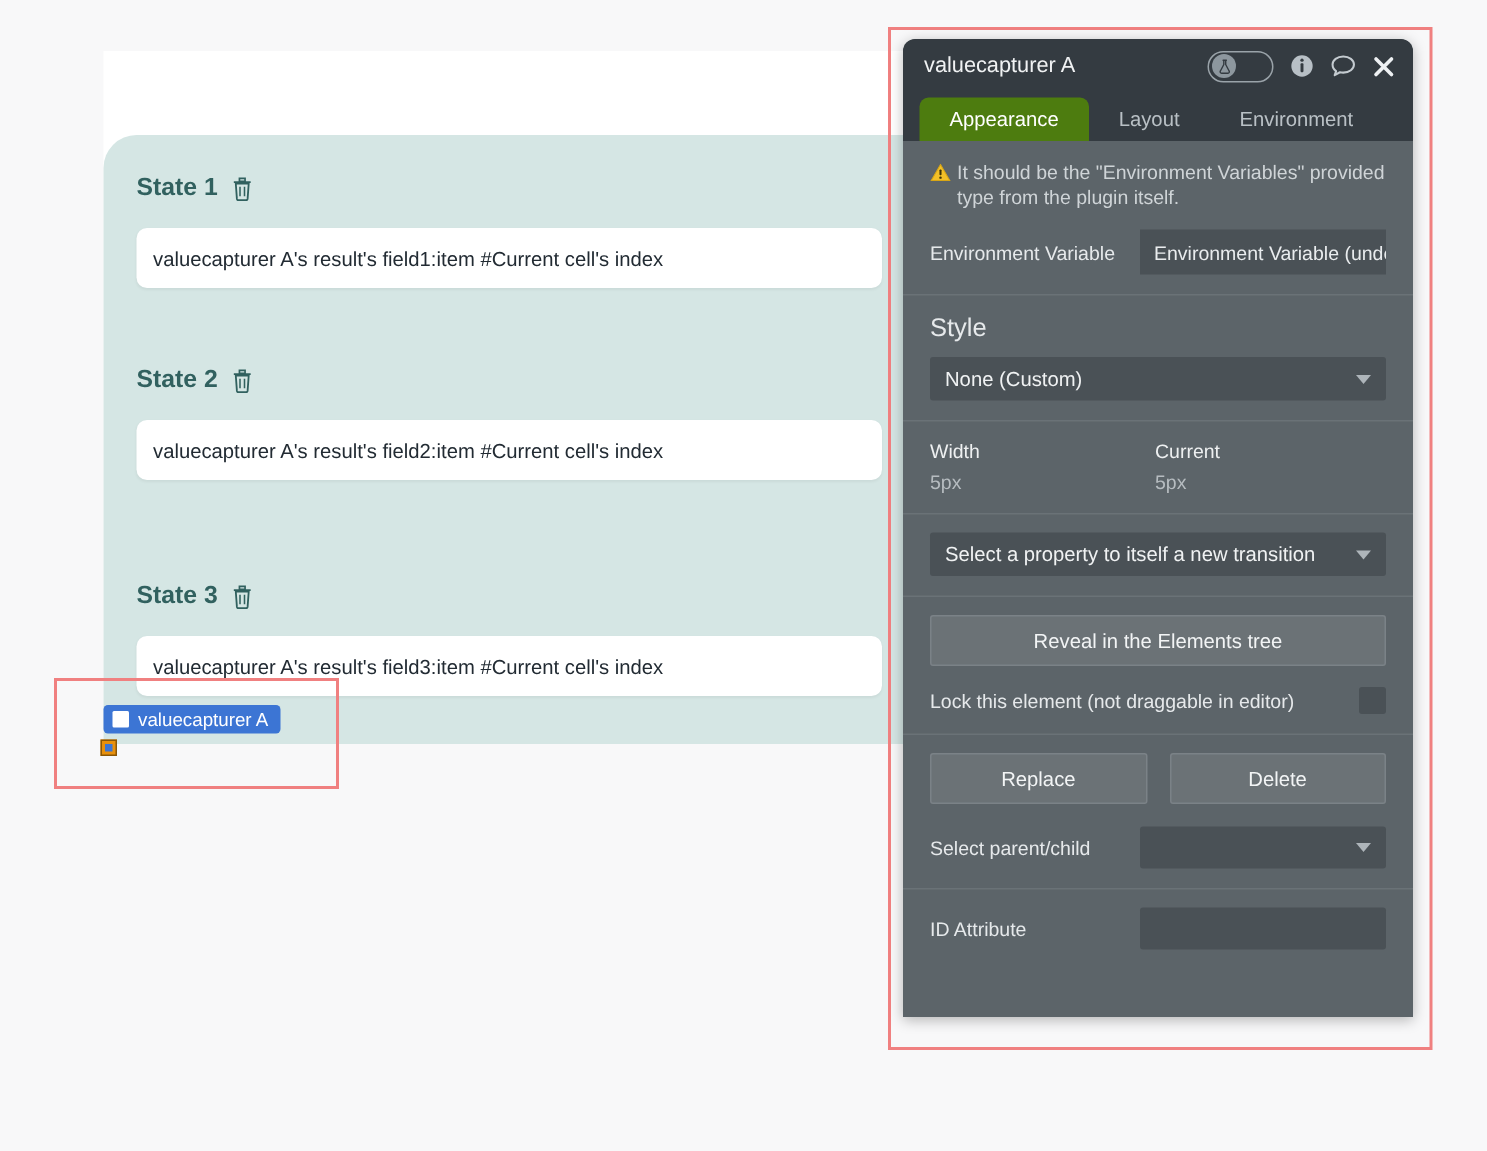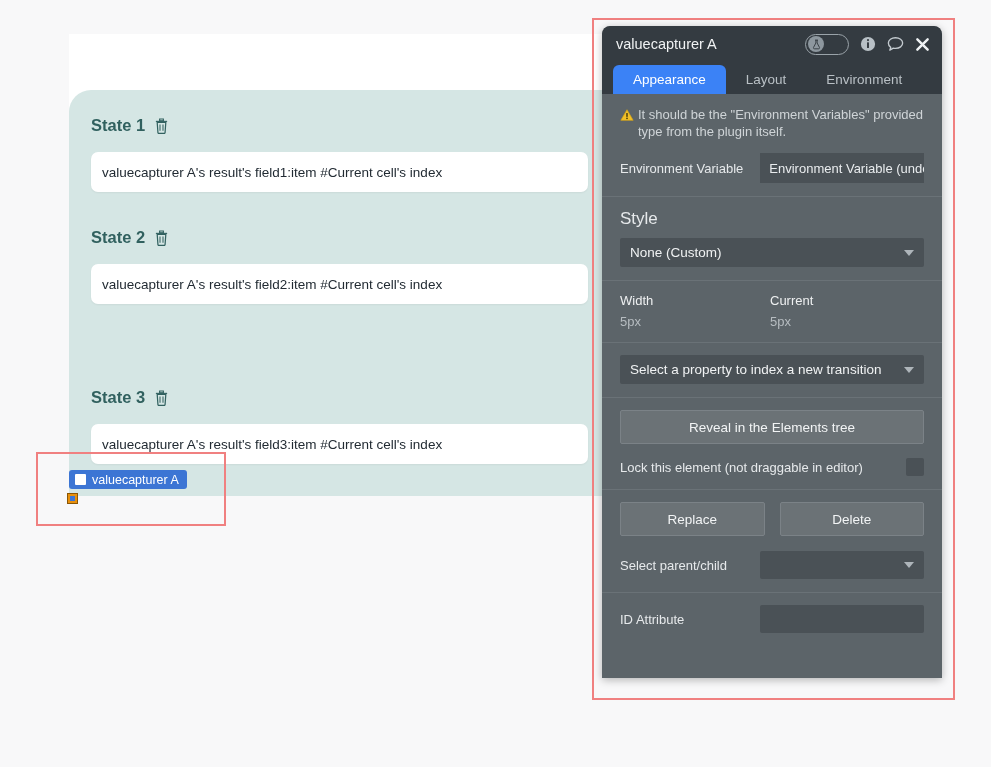--- a/index.html
+++ b/index.html
@@ -224,21 +224,21 @@
   .tab {
     height: 29px;
     line-height: 29px;
     padding: 0 20px;
     font-size: 13.5px;
     color: #b9c0c5;
     border-top-left-radius: 6px;
     border-top-right-radius: 6px;
   }
   .tab.active {
-    background: #3b82f6;
+    background: #4d7c0f;
     color: #ffffff;
   }
 
   #panel-body { background: #5c6469; }
   .section {
     padding: 12px 18px 13px 18px;
     border-bottom: 1px solid #6a7277;
   }
   .section.no-border { border-bottom: none; }
 
@@ -383,21 +383,21 @@
             <path d="M6.4 8v6.6M9.6 8v6.6" stroke="#31615f" stroke-width="1.1"></path>
           </svg>
         </span>
       </div>
       <div class="state-input">
         <span>valuecapturer A's result's field1:item #Current cell's index</span>
       </div>
       <div class="row-aux" style="top:42px"></div>
     </div>
 
-    <div class="state-block" style="top:136px">
+    <div class="state-block" style="top:152px">
       <div class="state-head">
         <span class="state-label">State 2</span>
         <span class="trash-icon">
           <svg viewBox="0 0 16 18" width="15" height="17" aria-hidden="true">
             <path d="M2 4h12v1.2H2z" fill="#31615f"></path>
             <path d="M6 2h4v2H6z" fill="none" stroke="#31615f" stroke-width="1.2"></path>
             <path d="M3.4 5.6h9.2l-0.8 11a1 1 0 0 1-1 .9H5.2a1 1 0 0 1-1-.9z" fill="none" stroke="#31615f" stroke-width="1.3"></path>
             <path d="M6.4 8v6.6M9.6 8v6.6" stroke="#31615f" stroke-width="1.1"></path>
           </svg>
         </span>
@@ -517,21 +517,21 @@
         </div>
         <div class="dim-col">
           <div class="dim-name">Current</div>
           <div class="dim-val">5px</div>
         </div>
       </div>
     </div>
 
     <div class="section">
       <div class="select-box">
-        <span>Select a property to index a new transition</span>
+        <span>Select a property to itself a new transition</span>
         <span class="caret"></span>
       </div>
     </div>
 
     <div class="section">
       <div class="btn">Reveal in the Elements tree</div>
       <div id="lock-row">
         <span class="field-label">Lock this element (not draggable in editor)</span>
         <span class="checkbox"></span>
       </div>

